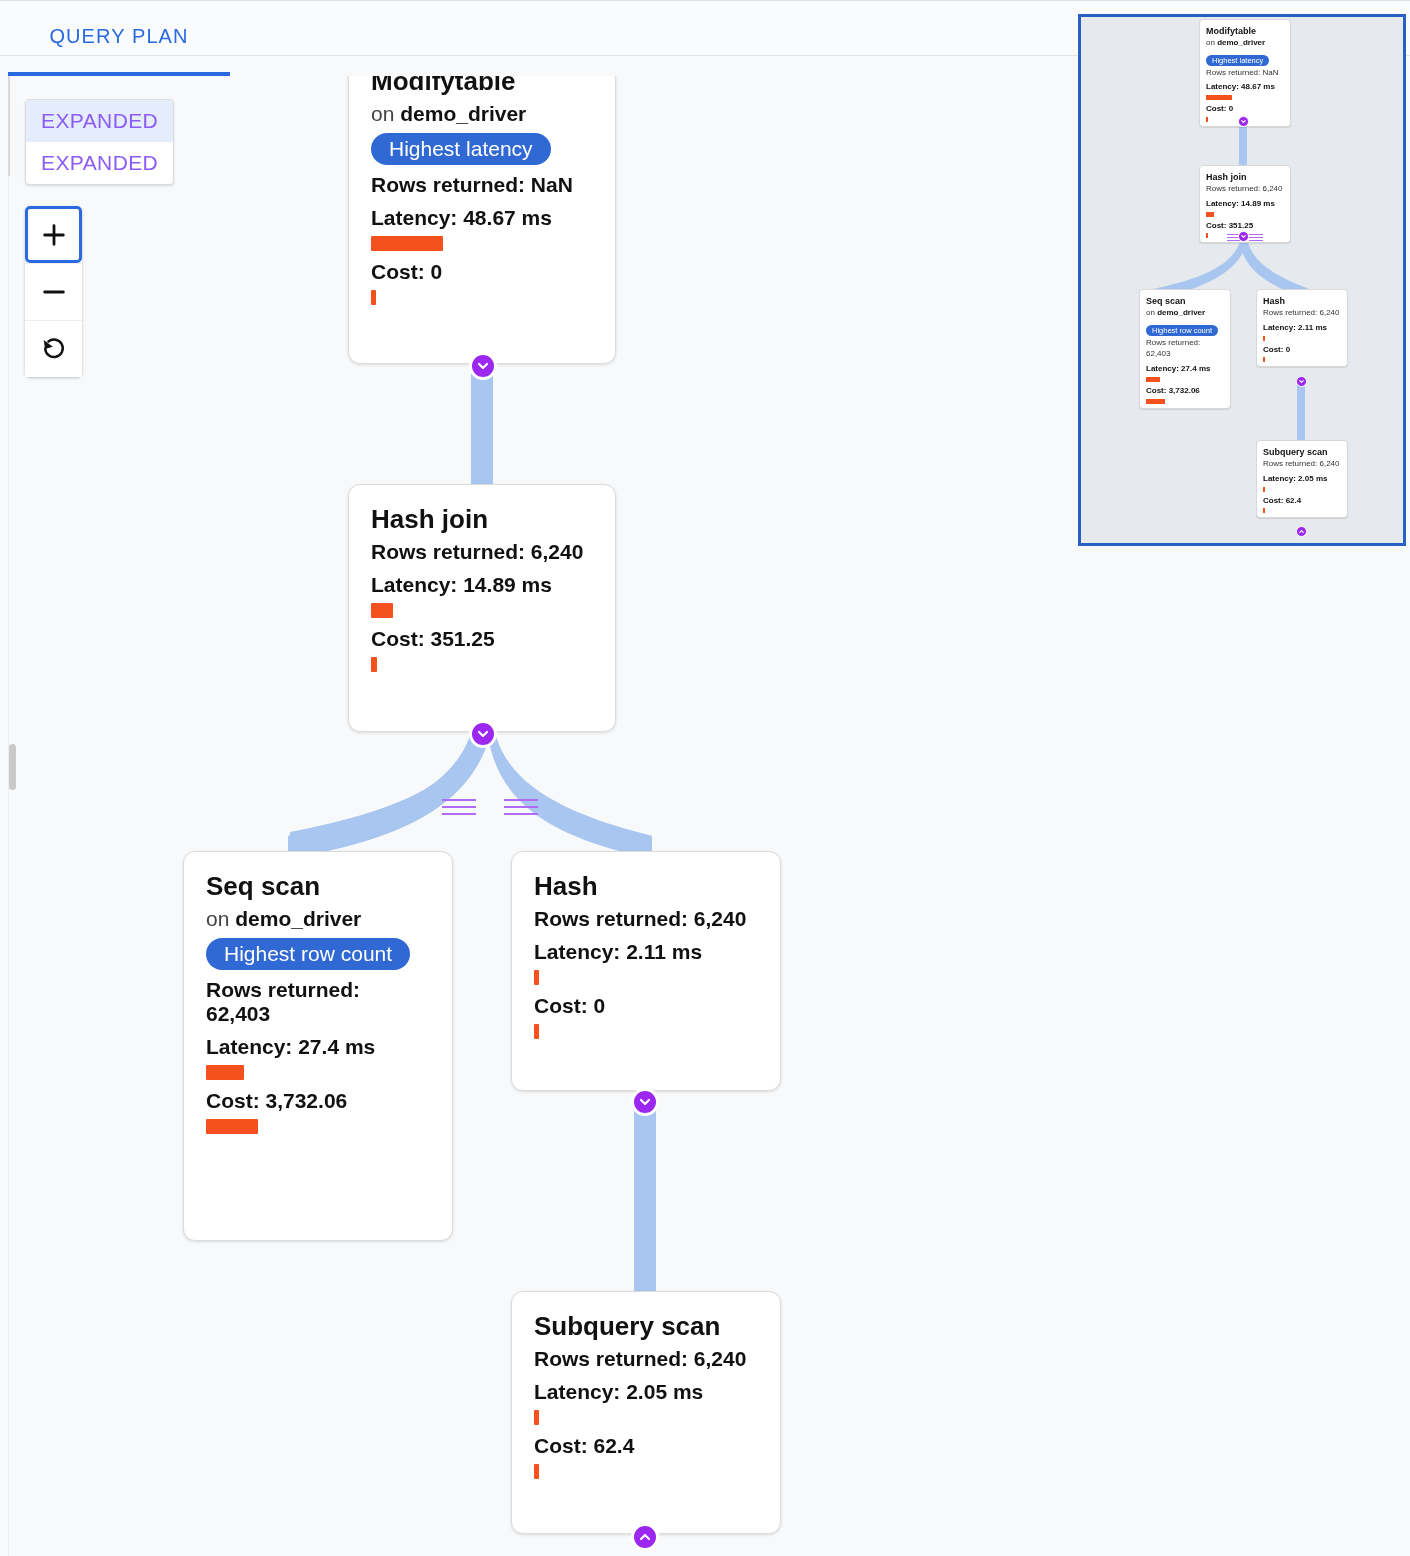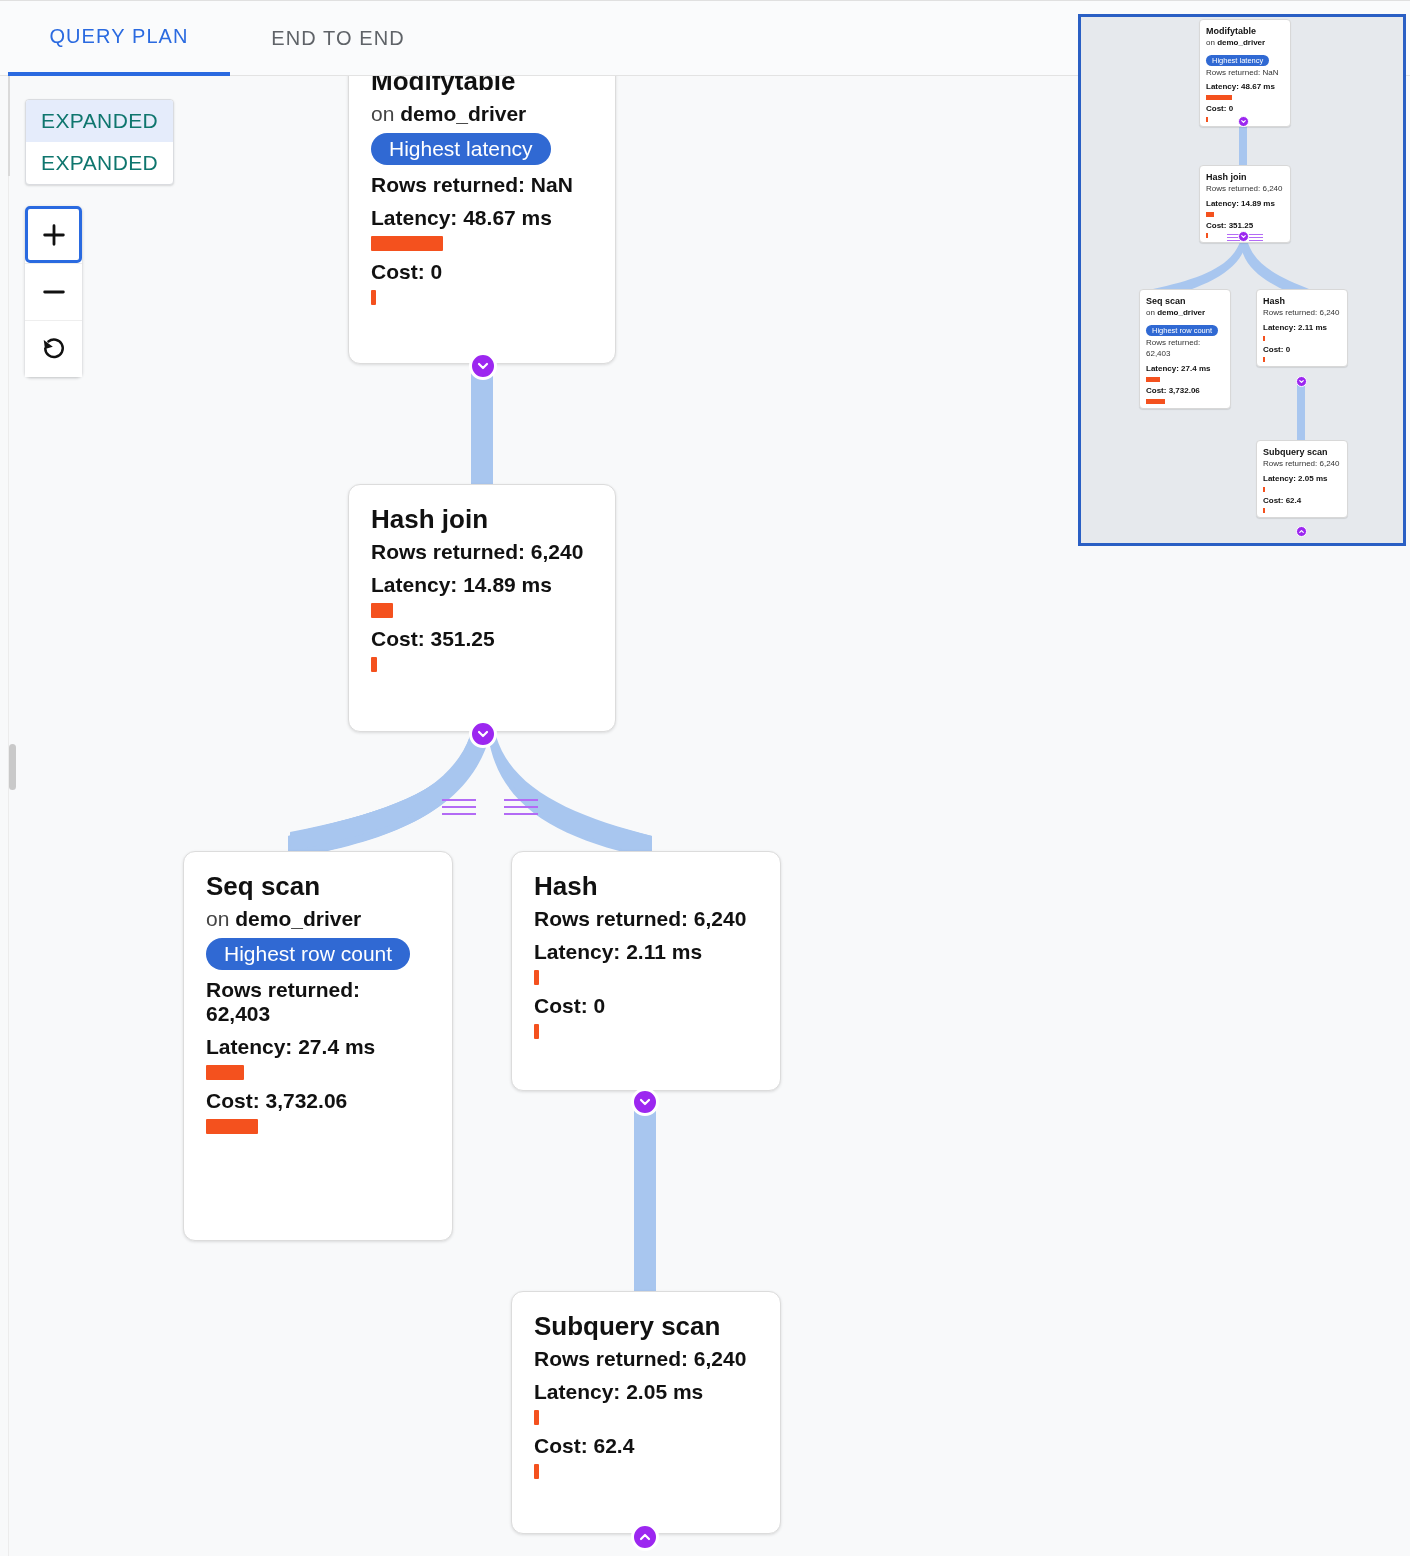--- a/index.html
+++ b/index.html
@@ -7,21 +7,21 @@
     margin: 0; padding: 0;
     width: 1410px; height: 1556px;
     overflow: hidden;
     font-family: "Liberation Sans", sans-serif;
     background: #f8f9fa;
   }
 
   
   .tabbar {
     position: absolute; top: 0; left: 0;
-    width: 1410px; height: 76px;
+    width: 1410px; height: 56px;
     background: #fafbfc;
     border-top: 1px solid #e0e0e0;
     border-bottom: 1px solid #e3e3e3;
   }
   .tab {
     position: absolute; top: 0; height: 75px;
     display: flex; align-items: center; justify-content: center;
     font-size: 20px; letter-spacing: 1.1px; font-weight: 500;
     cursor: pointer; user-select: none;
   }
@@ -53,21 +53,21 @@
   .seg {
     position: absolute; left: 25px; top: 23px;
     width: 149px; border-radius: 4px;
     background: #ffffff;
     border: 1px solid #dadce0;
     box-shadow: 0 1px 2px rgba(60,64,67,.18);
     overflow: hidden;
   }
   .seg-item {
     height: 42px; display: flex; align-items: center; padding-left: 15px;
-    font-size: 21px; color: #0f766e; letter-spacing: .4px; cursor: pointer; user-select: none;
+    font-size: 21px; color: #8b5cf6; letter-spacing: .4px; cursor: pointer; user-select: none;
   }
   .seg-item.sel { background: #e5ecfb; }
 
   .zoomgrp {
     position: absolute; left: 25px; top: 130px;
     width: 57px; border-radius: 5px; background: #fff;
     box-shadow: 0 1px 3px rgba(60,64,67,.3);
   }
   .zbtn {
     height: 57px; width: 57px; display: flex; align-items: center; justify-content: center;
@@ -143,21 +143,20 @@
     display: flex; align-items: center; justify-content: center;
   }
   .mm-split { position: absolute; z-index: 4; }
   .mm-split i { display:block; height: 1px; background: #b36bf5; margin-bottom: 2px; }
 </style>
 </head>
 <body>
 
 <div class="tabbar">
   <div class="tab active" id="tab0">QUERY PLAN</div>
-  <div class="tab inactive" id="tab1">END TO END</div>
 </div>
 
 <div class="canvas">
 
   <div class="left-rule"></div>
   <div class="vscroll-track-top"></div>
   <div class="vscroll"></div>
 
   <svg class="edges" viewBox="0 0 1410 1480">
 

